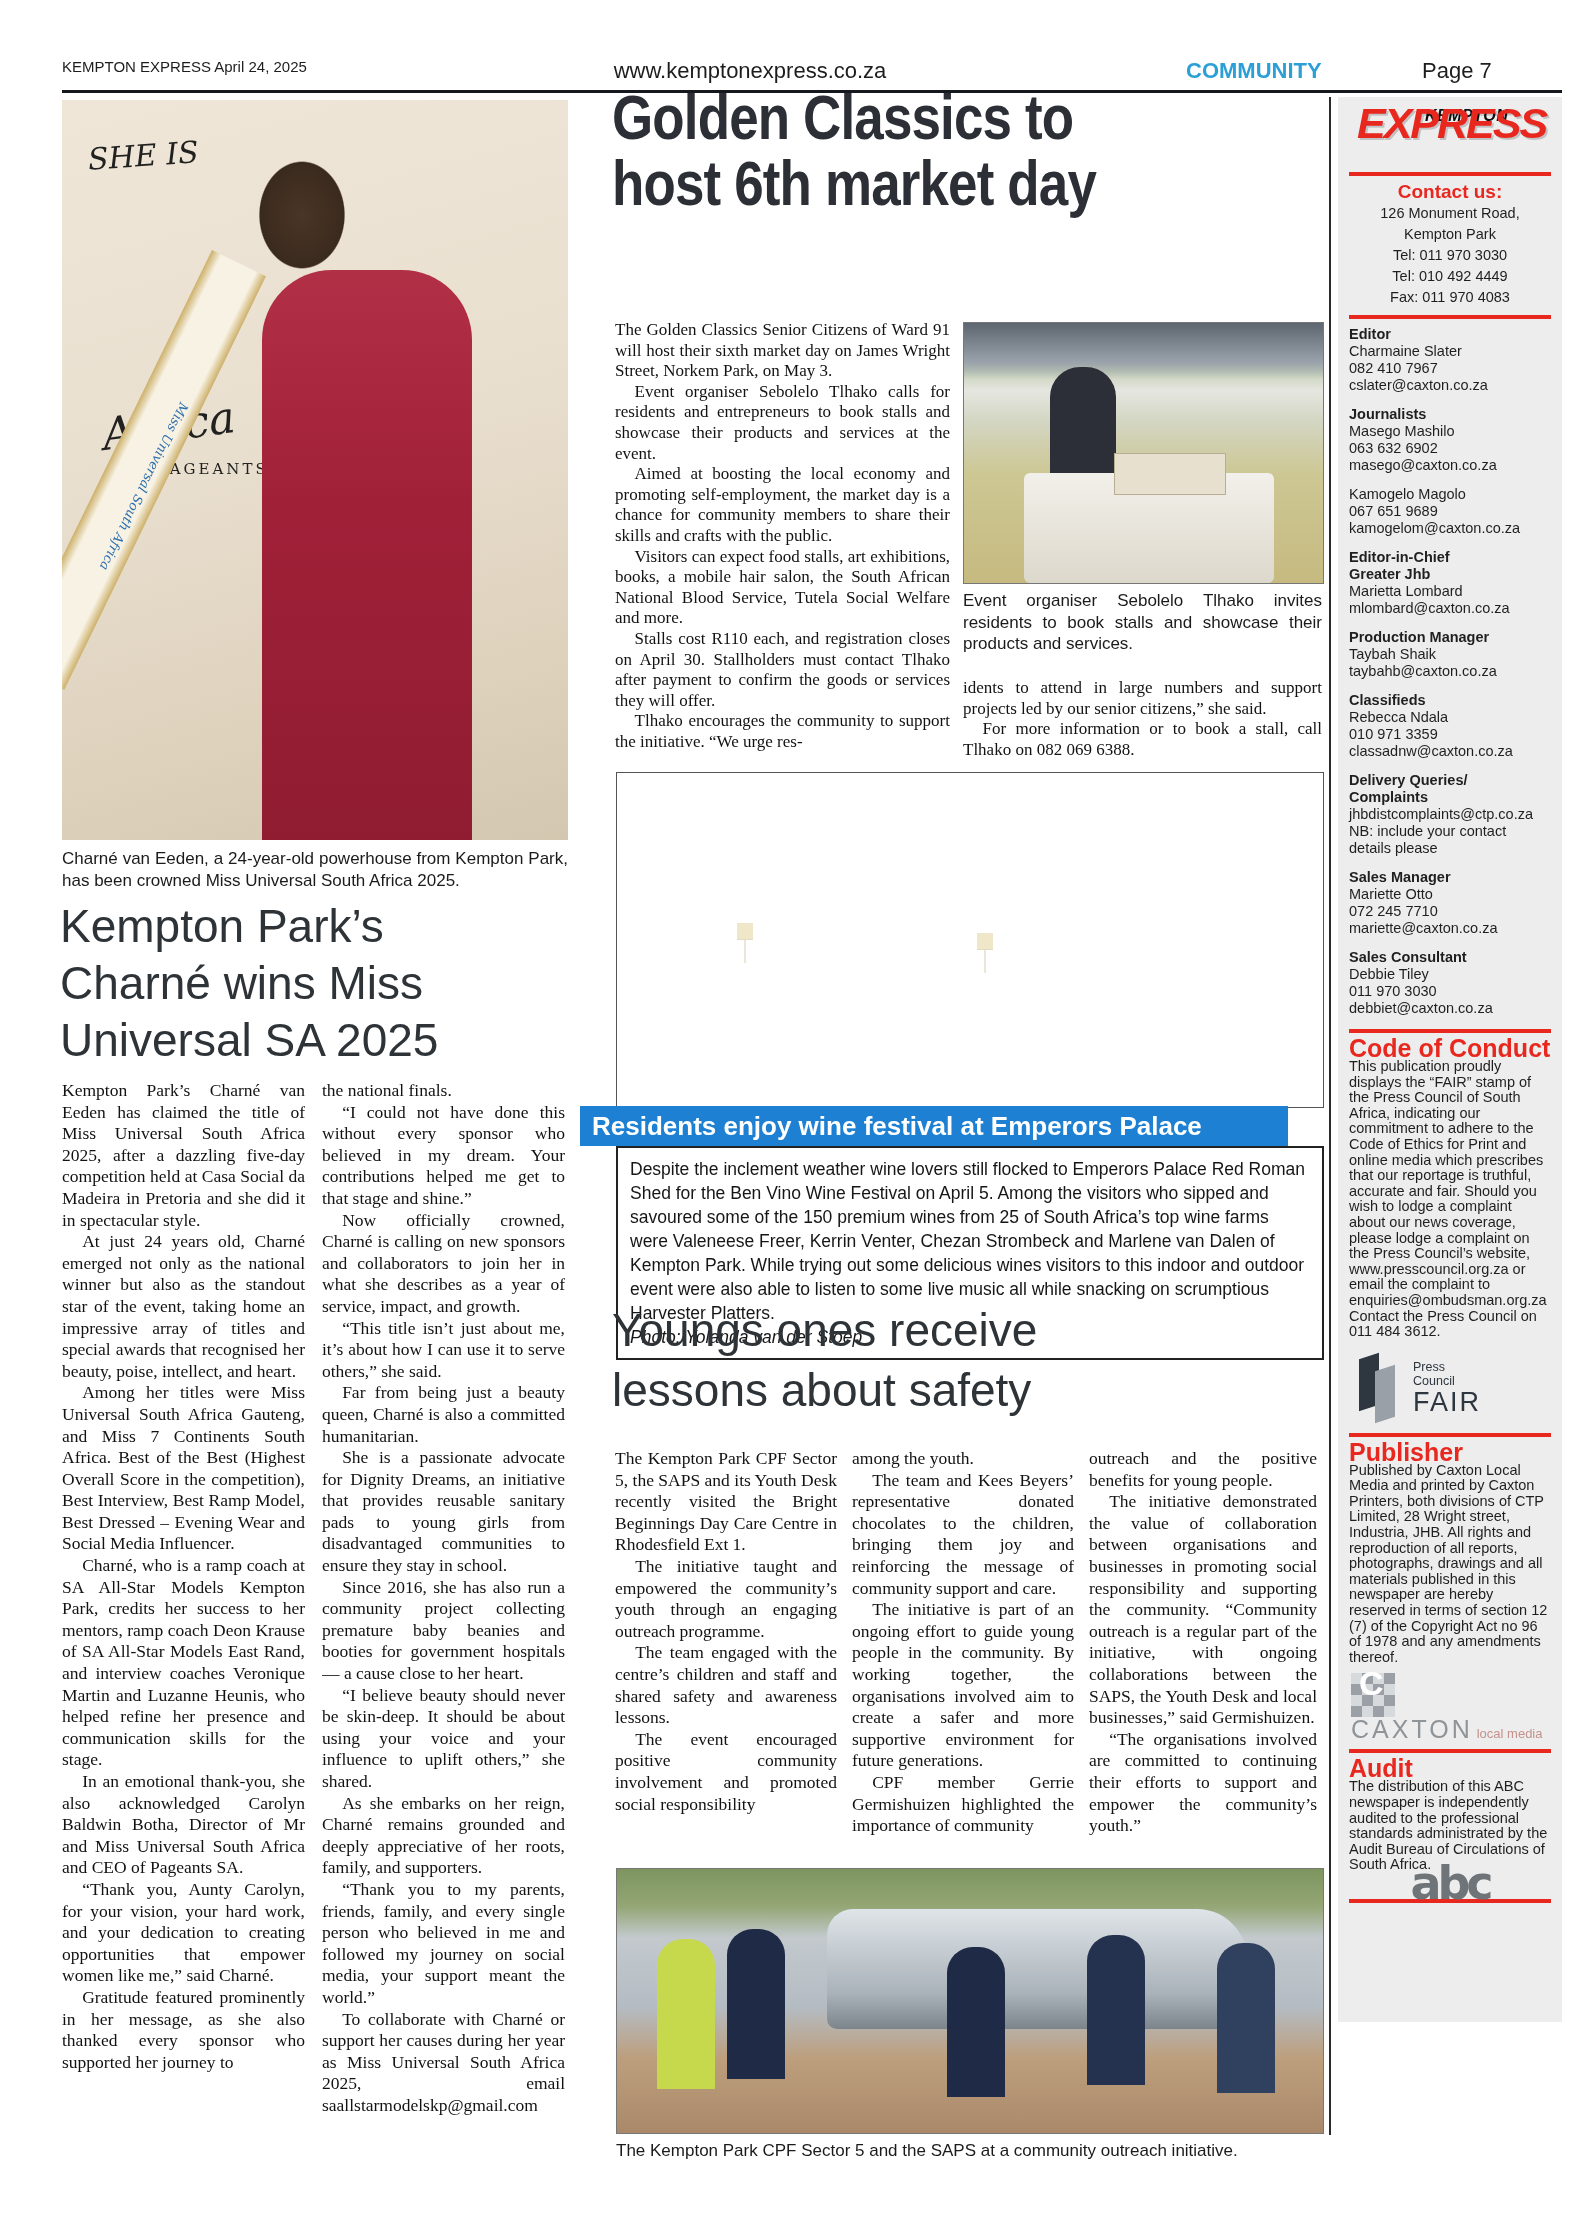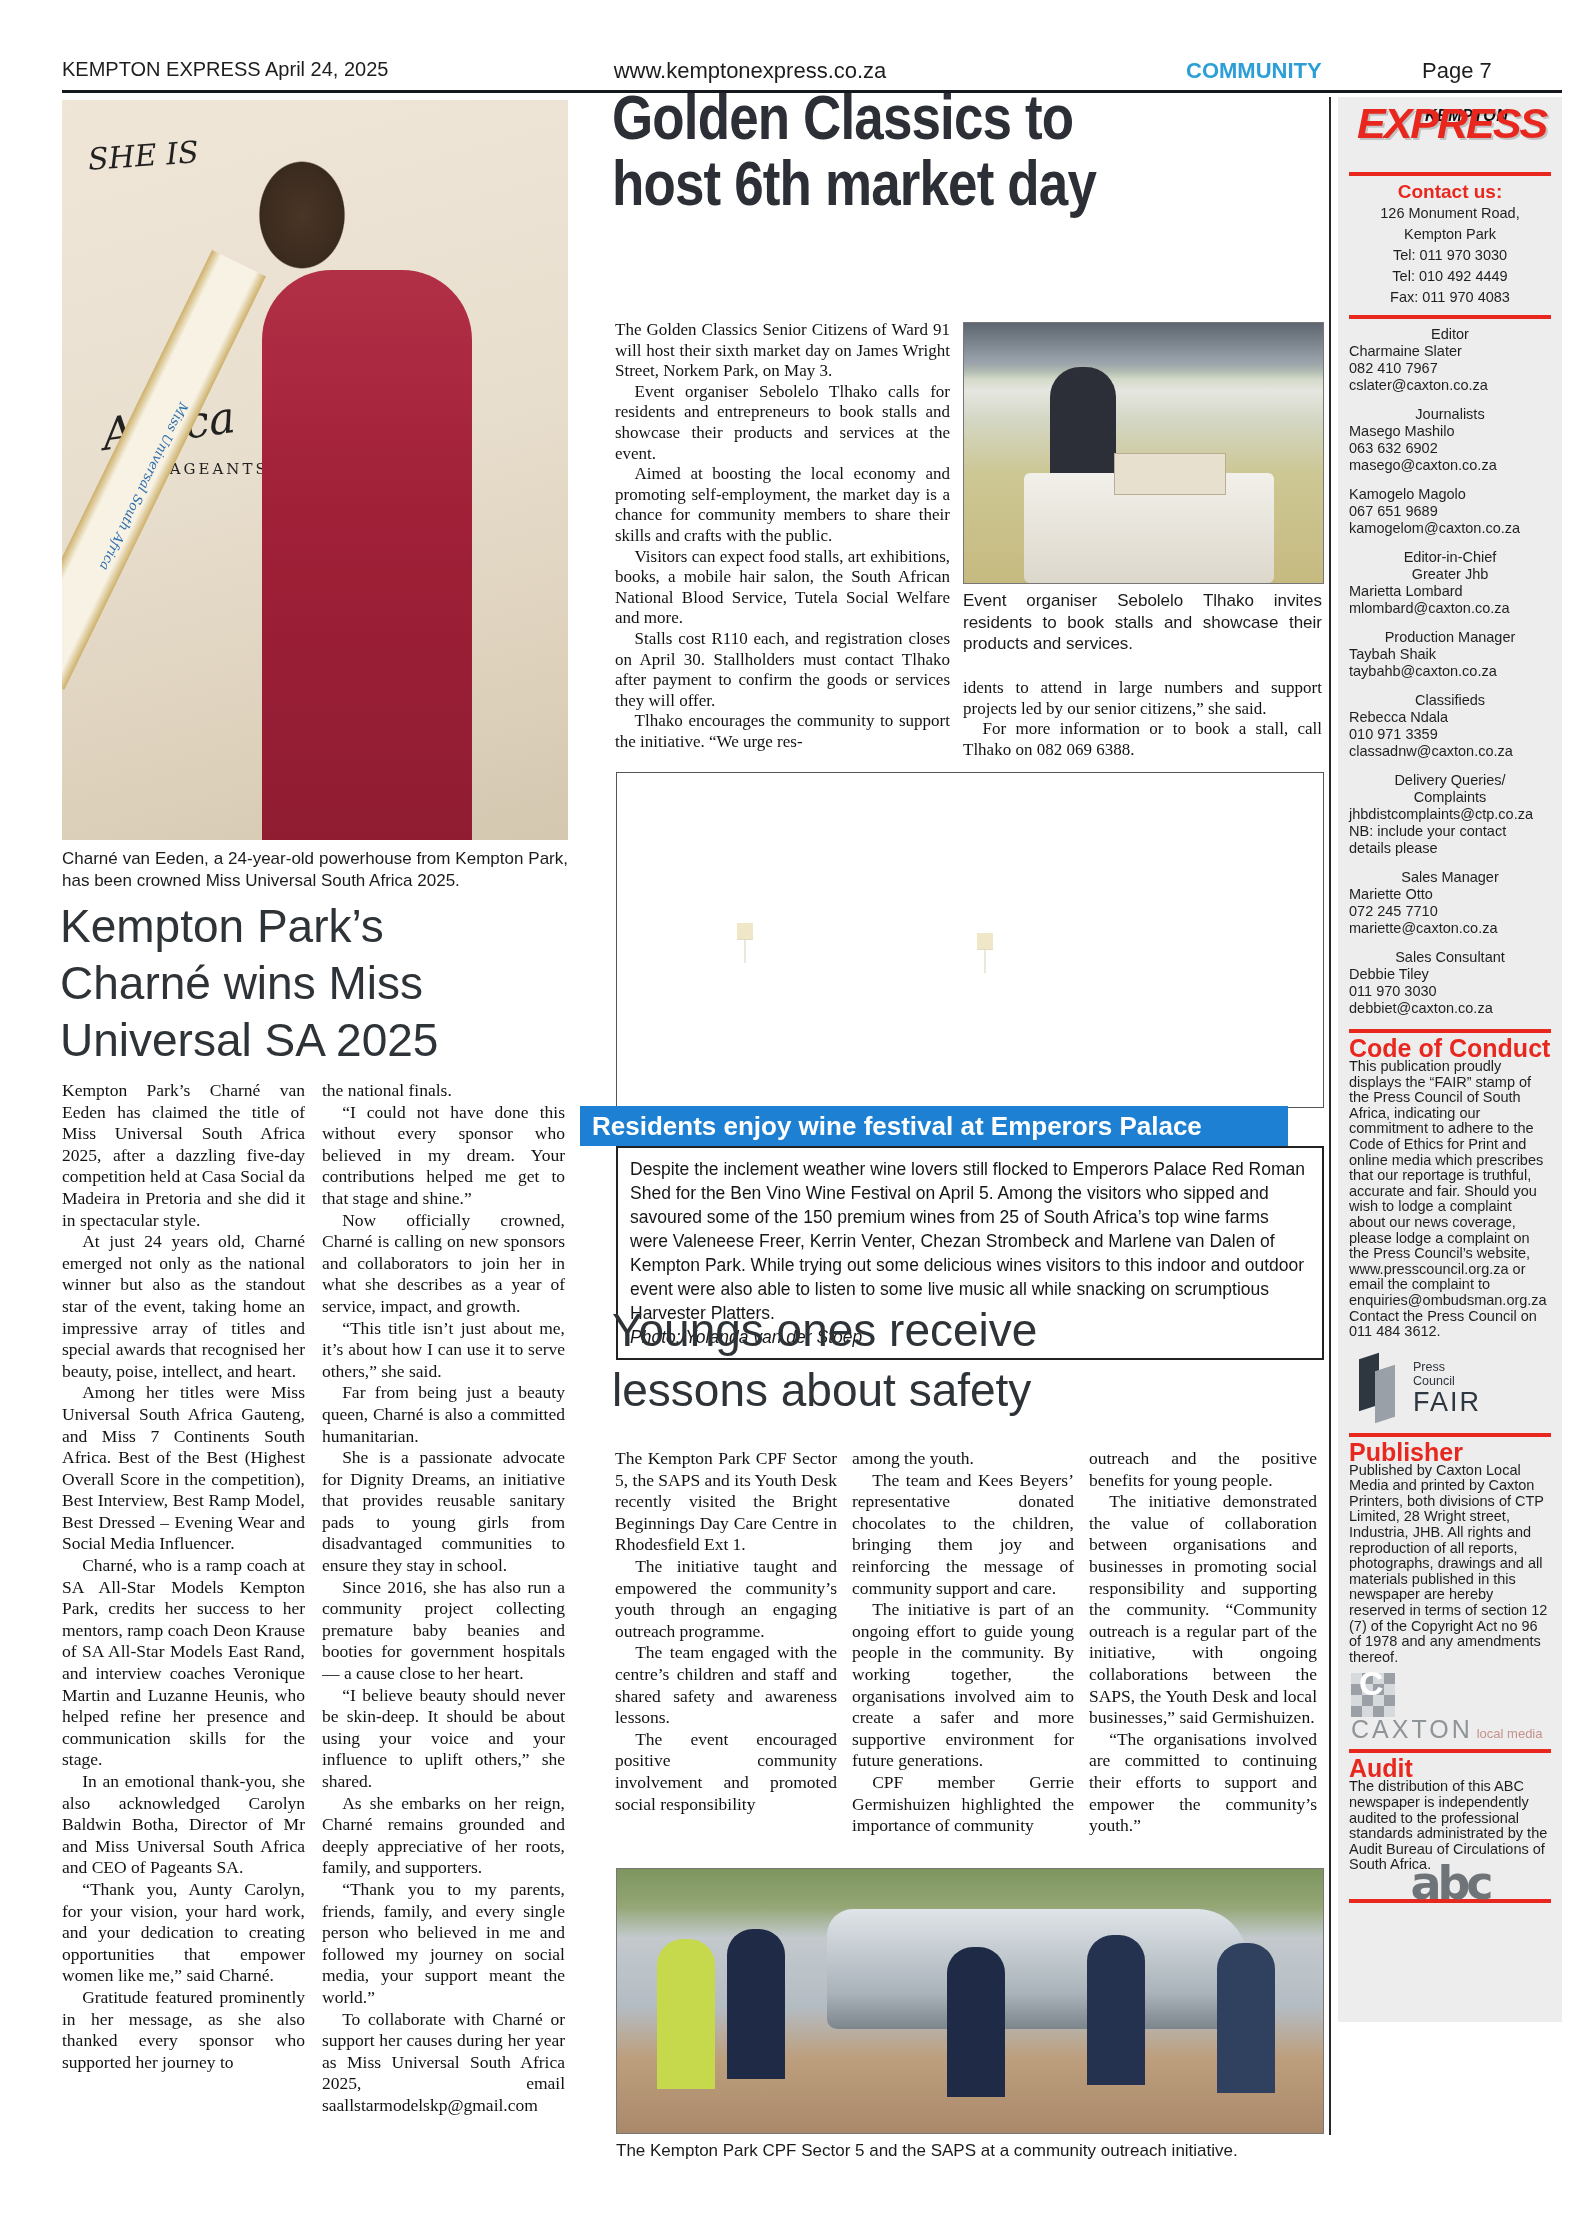--- a/index.html
+++ b/index.html
@@ -2,21 +2,21 @@
 <html><head>
 <meta charset="utf-8">
 <style>
   html,body{margin:0;padding:0;background:#fff;}
   .page{position:relative;width:1572px;height:2224px;background:#fff;overflow:hidden;
         font-family:"Liberation Sans",sans-serif;color:#141414;}
   .abs{position:absolute;}
   .preline{white-space:pre-line;}
 
   
-  .hdr{font-size:20px;color:#1d1d1d;top:58px;}
+  .hdr{font-size:15px;color:#1d1d1d;top:58px;}
   .hdr-left{left:62px;}
   .hdr-web{left:585px;width:330px;text-align:center;font-size:22px;}
   .hdr-section{left:1186px;font-weight:bold;font-size:22px;color:#2b9fd6;}
   .hdr-page{left:1422px;font-size:22px;}
   .hdr-rule{left:62px;top:90px;width:1500px;height:3px;background:#15181c;}
   .v-divider{left:1329px;top:97px;width:2px;height:2038px;background:#2a2a2a;}
 
   
   .photo{position:absolute;overflow:hidden;}
   .ph-charne{left:62px;top:100px;width:506px;height:740px;
@@ -101,21 +101,21 @@
   .sb-rule{height:4px;background:#e8281e;margin:7px 0;}
   .logo-wrap{position:relative;text-align:center;height:58px;margin-top:2px;}
   .logo-kempton{position:absolute;left:76px;top:0;font-style:italic;font-weight:900;
      font-size:16px;color:#101010;letter-spacing:0.5px;}
   .logo-express{position:absolute;left:8px;top:8px;font-style:italic;font-weight:900;font-size:43px;
      color:#e8281e;letter-spacing:-2px;text-shadow:2px 2px 0 rgba(0,0,0,0.18);}
   .sb-center{text-align:center;}
   .sb-contact-head{color:#e8281e;font-weight:bold;font-size:19px;margin-bottom:3px;}
   .sb-address{line-height:21px;}
   .sb-section{margin-bottom:12px;}
-  .sb-head{font-weight:normal;text-align:center;}
+  .sb-head{font-weight:bold;}
   .sb-redhead{color:#e8281e;font-weight:bold;font-size:25px;margin:2px 0 2px;}
   .sb-body{line-height:15.6px;}
   .fair-logo{display:flex;align-items:center;margin:10px 0 6px 4px;height:76px;}
   .fair-shapes{position:relative;width:52px;height:76px;flex:0 0 auto;}
   .fair-a{position:absolute;left:6px;top:6px;width:20px;height:52px;background:#2e3640;transform:skewY(-18deg);}
   .fair-b{position:absolute;left:22px;top:18px;width:20px;height:52px;background:#9aa0a8;transform:skewY(-18deg);}
   .fair-text{margin-left:8px;color:#2e3640;}
   .fair-small{font-size:12.5px;line-height:14px;}
   .fair-big{font-size:27px;letter-spacing:2px;line-height:28px;}
   .caxton-logo{margin:8px 0 4px 2px;}

